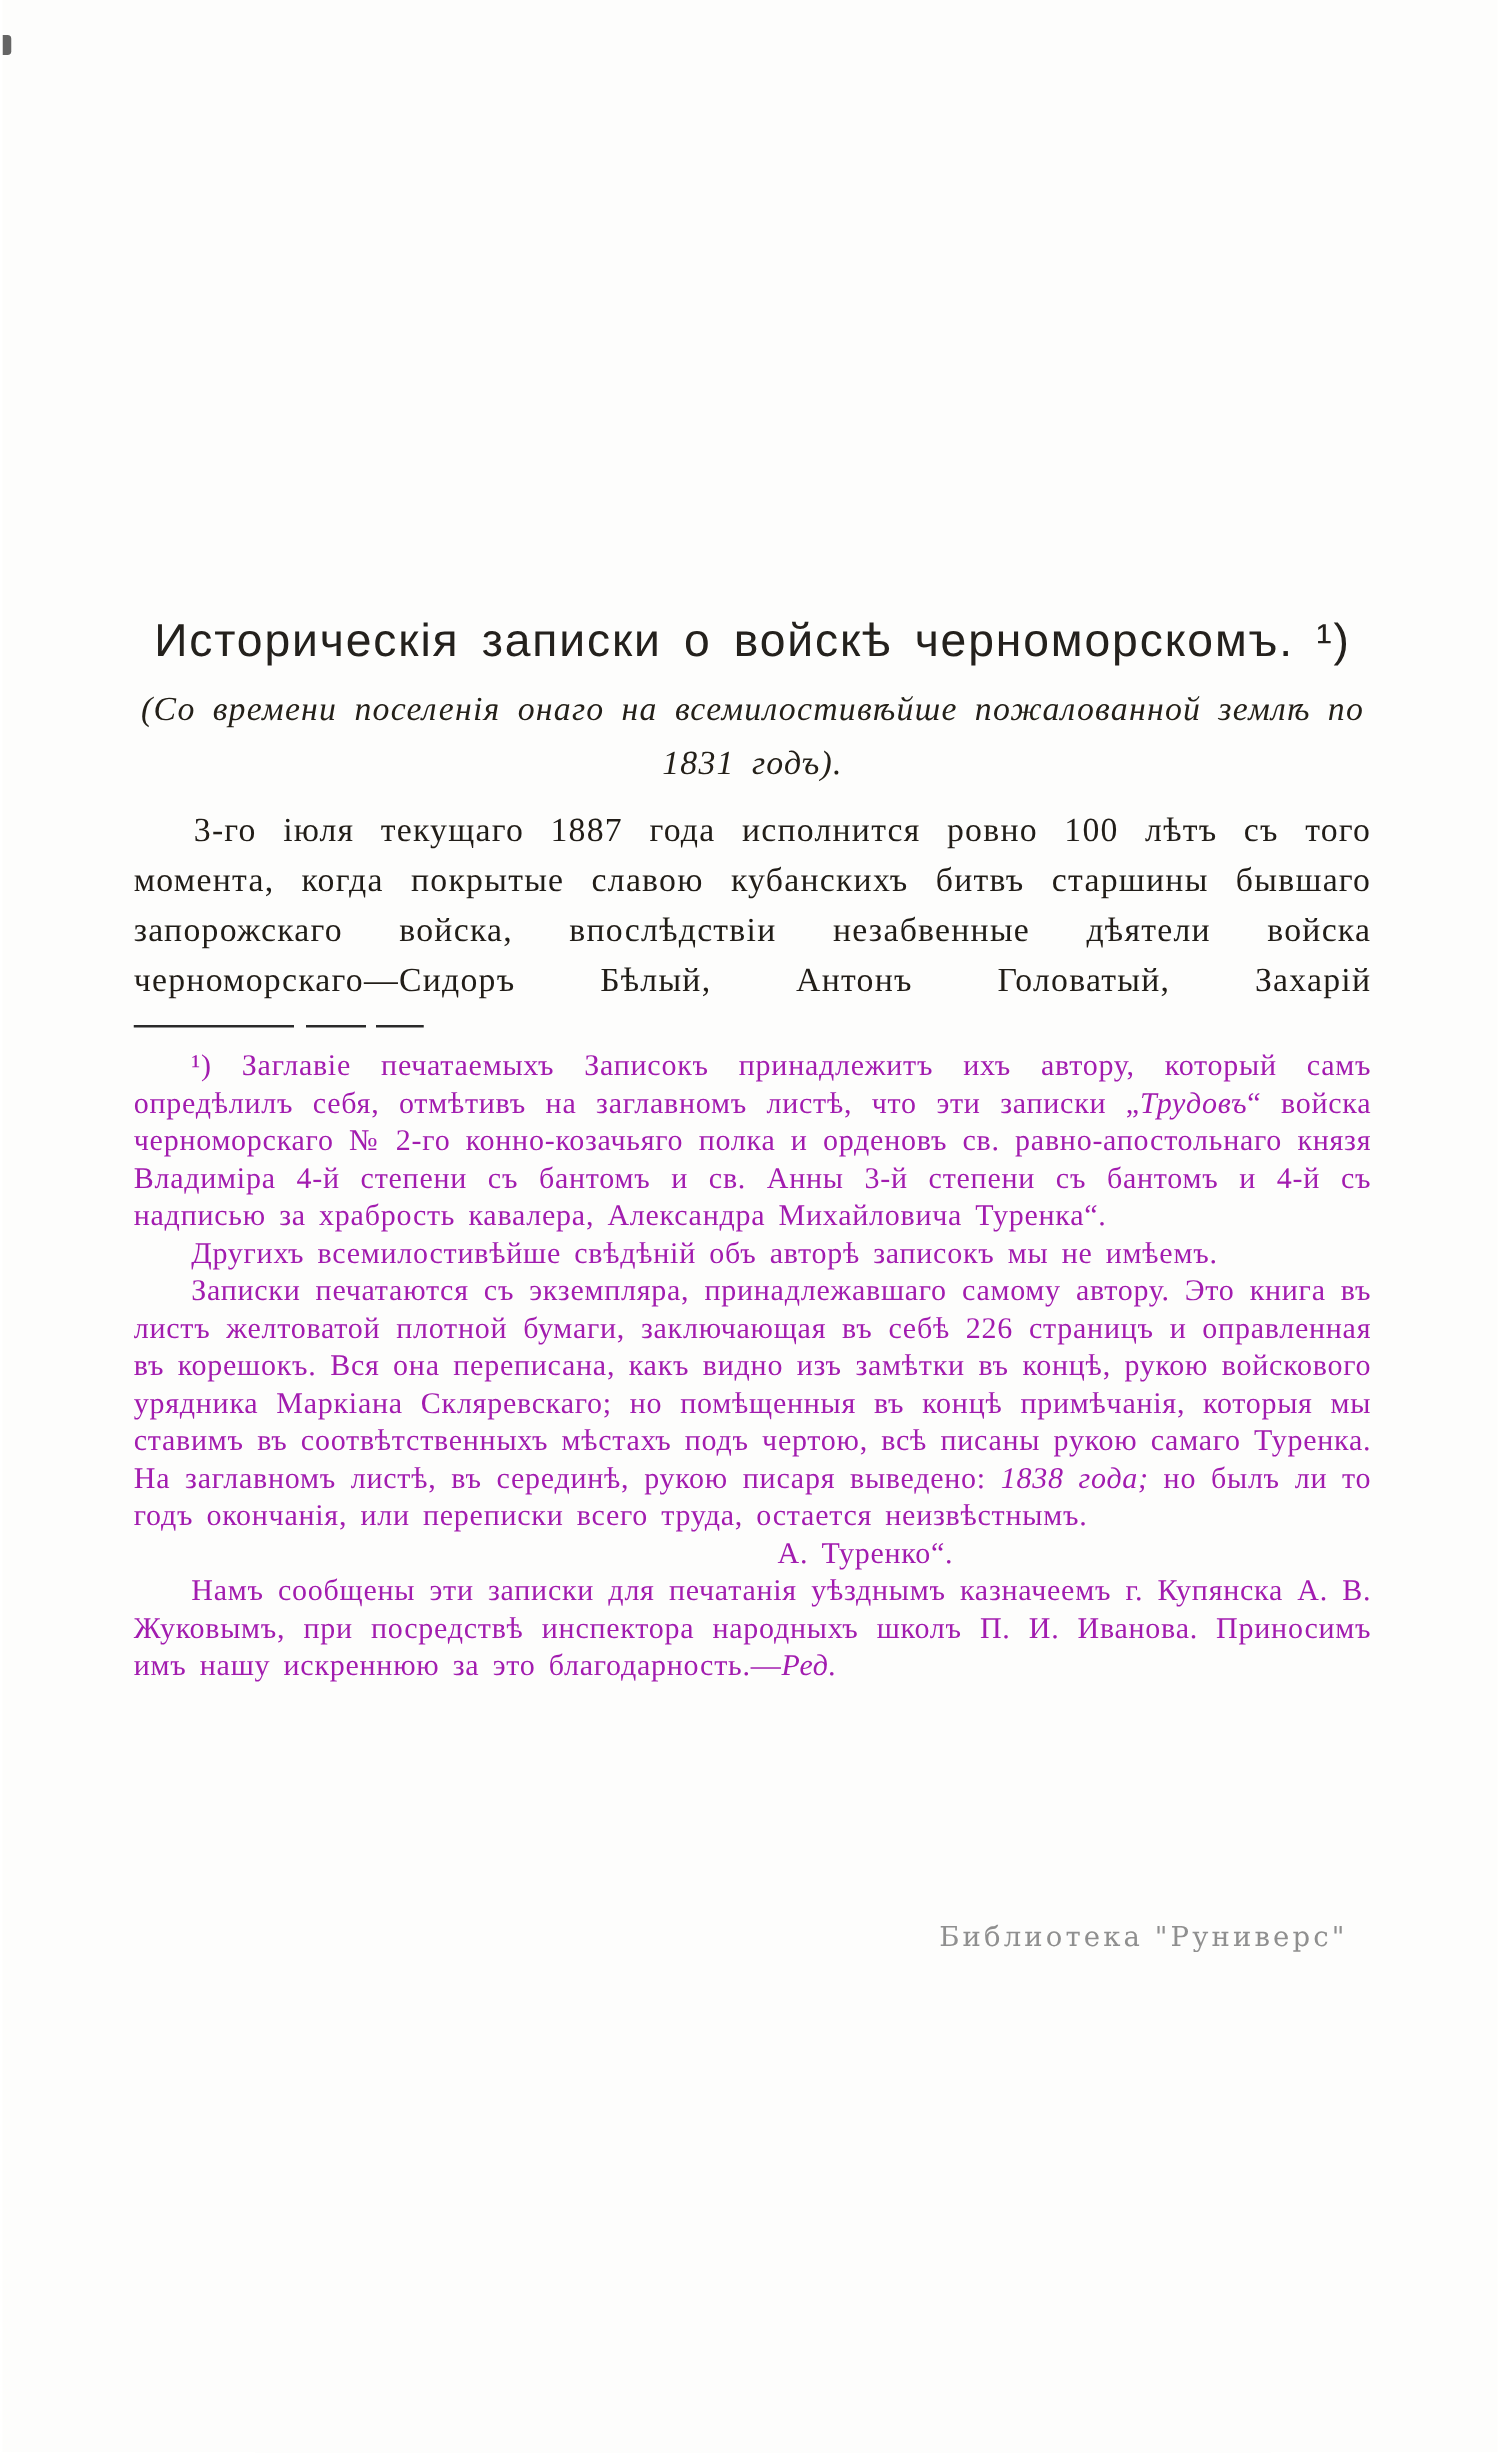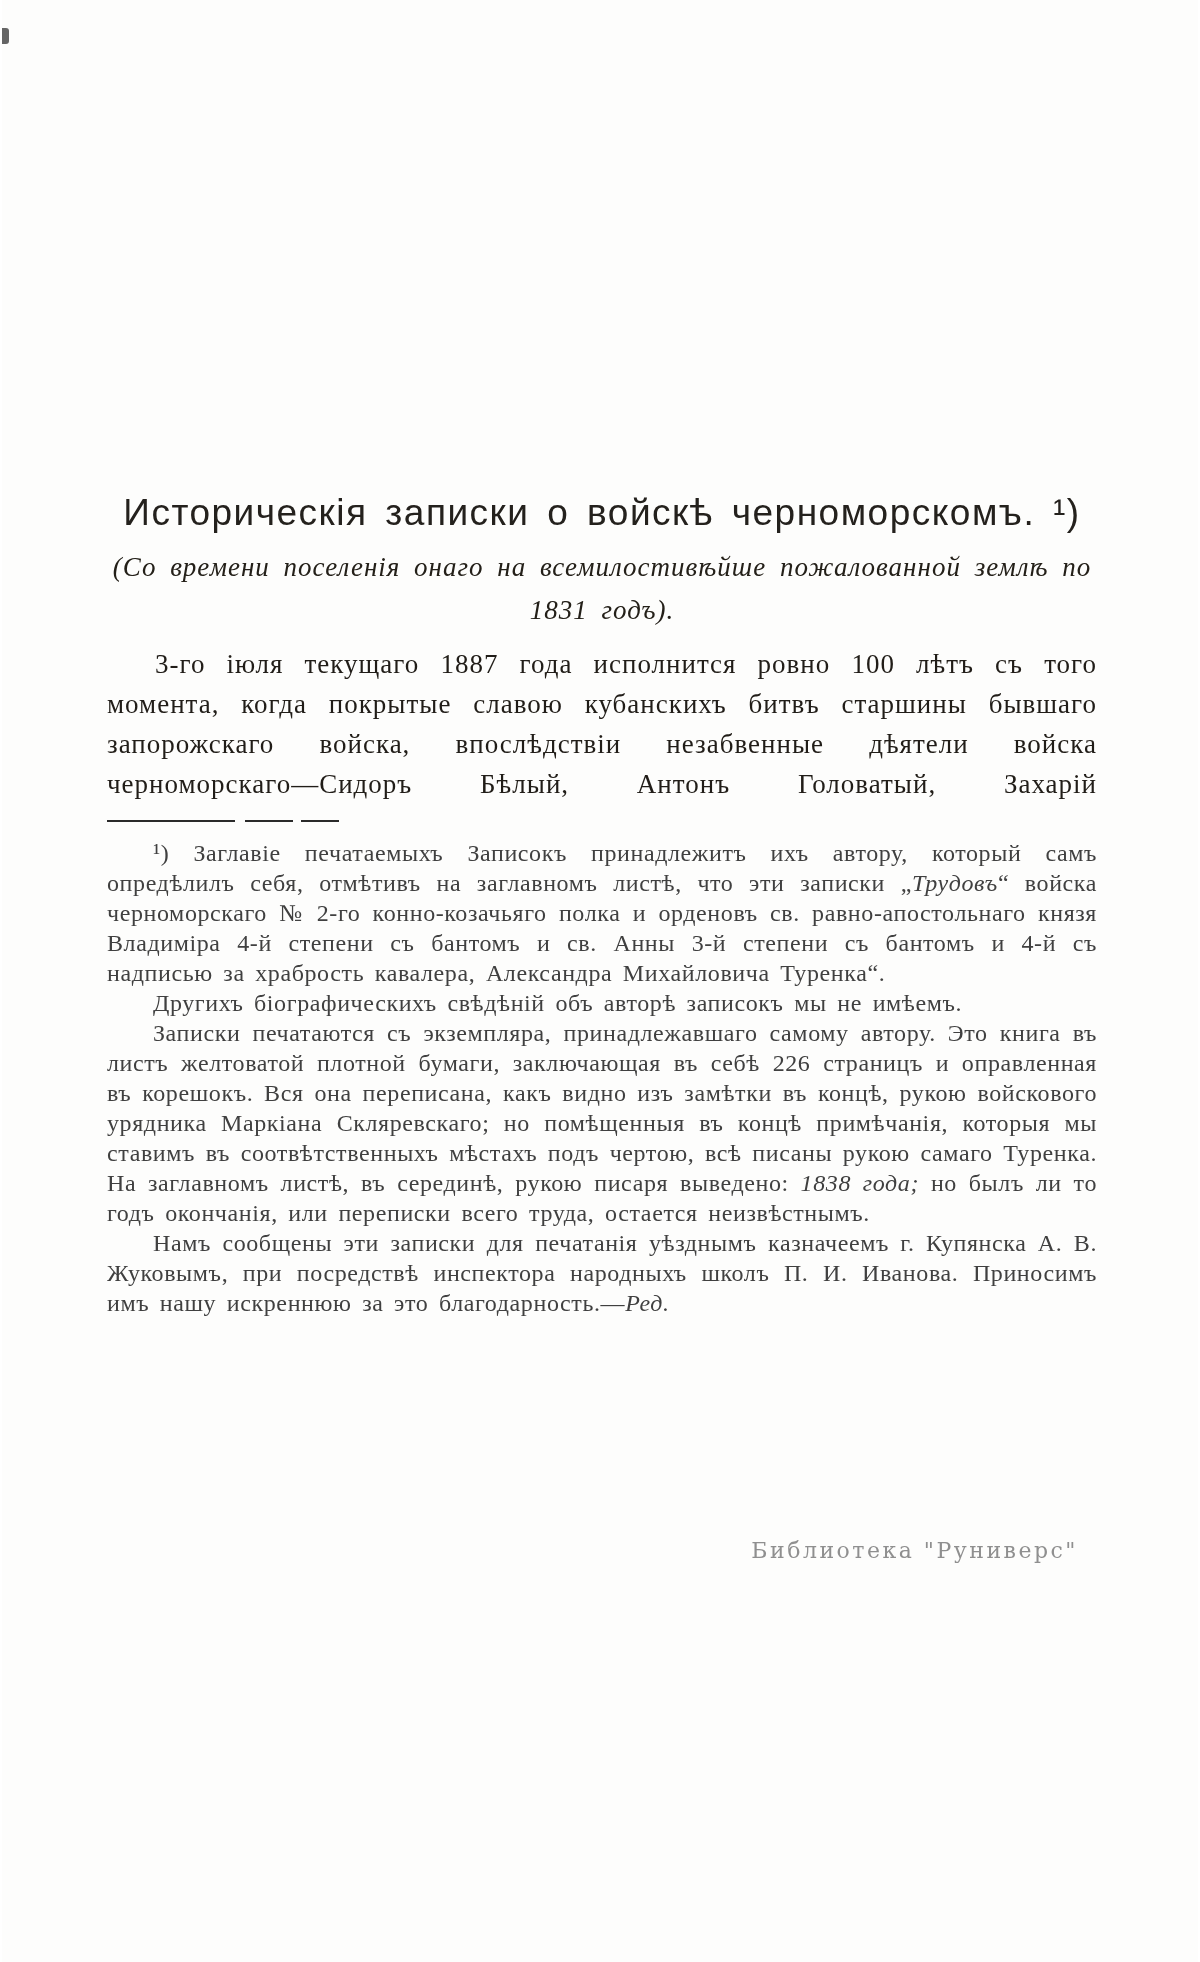--- a/index.html
+++ b/index.html
@@ -71,21 +71,21 @@
       #2a2a2a 138px, #2a2a2a 186px,
       transparent 186px, transparent 194px,
       #2a2a2a 194px, #2a2a2a 232px);
   }
   .footnotes {
     margin-top: 16px;
     font-size: 24px;
     line-height: 30px;
     letter-spacing: 0.6px;
     word-spacing: 4px;
-    color: #404040;
+    color: #a21caf;
   }
   .footnotes p.fn {
     text-align: justify;
     text-indent: 46px;
   }
   .footnotes p.fn.sig {
     text-align: left;
     text-indent: 0;
     padding-left: 515px;
   }
@@ -113,22 +113,23 @@
     <h1 class="title">Историческія записки о войскѣ черноморскомъ. ¹)</h1>
 
     <p class="subtitle">(Со времени поселенія онаго на всемилостивѣйше пожалованной землѣ по 1831 годъ).</p>
 
     <p class="body-par">3-го іюля текущаго 1887 года исполнится ровно 100 лѣтъ съ того момента, когда покрытые славою кубанскихъ битвъ старшины бывшаго запорожскаго войска, впослѣдствіи незабвенные дѣятели войска черноморскаго—Сидоръ Бѣлый, Антонъ Головатый, Захарій</p>
 
     <div class="fn-rule"></div>
 
     <div class="footnotes">
       <p class="fn"><span>¹) Заглавіе печатаемыхъ Записокъ принадлежитъ ихъ автору, который самъ опредѣлилъ себя, отмѣтивъ на заглавномъ листѣ, что эти записки „</span><span class="it">Трудовъ</span><span>“ войска черноморскаго № 2-го конно-козачьяго полка и орденовъ св. равно-апостольнаго князя Владиміра 4-й степени съ бантомъ и св. Анны 3-й степени съ бантомъ и 4-й съ надписью за храбрость кавалера, Александра Михайловича Туренка“.</span></p>
-      <p class="fn"><span>Другихъ біографическихъ свѣдѣній объ авторѣ записокъ мы не имѣемъ.</span></p>
+      <p class="fn"><span>Другихъ всемилостивѣйше свѣдѣній объ авторѣ записокъ мы не имѣемъ.</span></p>
       <p class="fn"><span>Записки печатаются съ экземпляра, принадлежавшаго самому автору. Это книга въ листъ желтоватой плотной бумаги, заключающая въ себѣ 226 страницъ и оправленная въ корешокъ. Вся она переписана, какъ видно изъ замѣтки въ концѣ, рукою войскового урядника Маркіана Скляревскаго; но помѣщенныя въ концѣ примѣчанія, которыя мы ставимъ въ соотвѣтственныхъ мѣстахъ подъ чертою, всѣ писаны рукою самаго Туренка. На заглавномъ листѣ, въ серединѣ, рукою писаря выведено: </span><span class="it">1838 года;</span><span> но былъ ли то годъ окончанія, или переписки всего труда, остается неизвѣстнымъ.</span></p>
+      <p class="fn sig"><span>А. Туренко“.</span></p>
       <p class="fn"><span>Намъ сообщены эти записки для печатанія уѣзднымъ казначеемъ г. Купянска А. В. Жуковымъ, при посредствѣ инспектора народныхъ школъ П. И. Иванова. Приносимъ имъ нашу искреннюю за это благодарность.—</span><span class="it">Ред.</span></p>
     </div>
 
   </div>
 
   <div class="watermark">Библиотека "Руниверс"</div>
 
 </div>
 
 </body></html>

